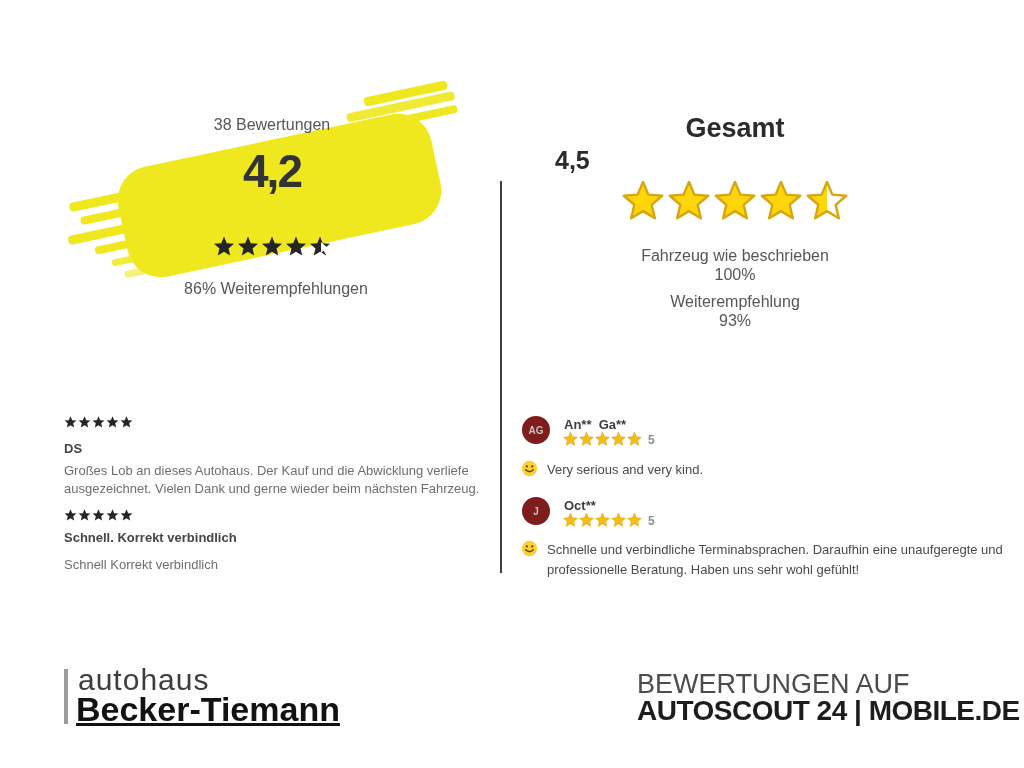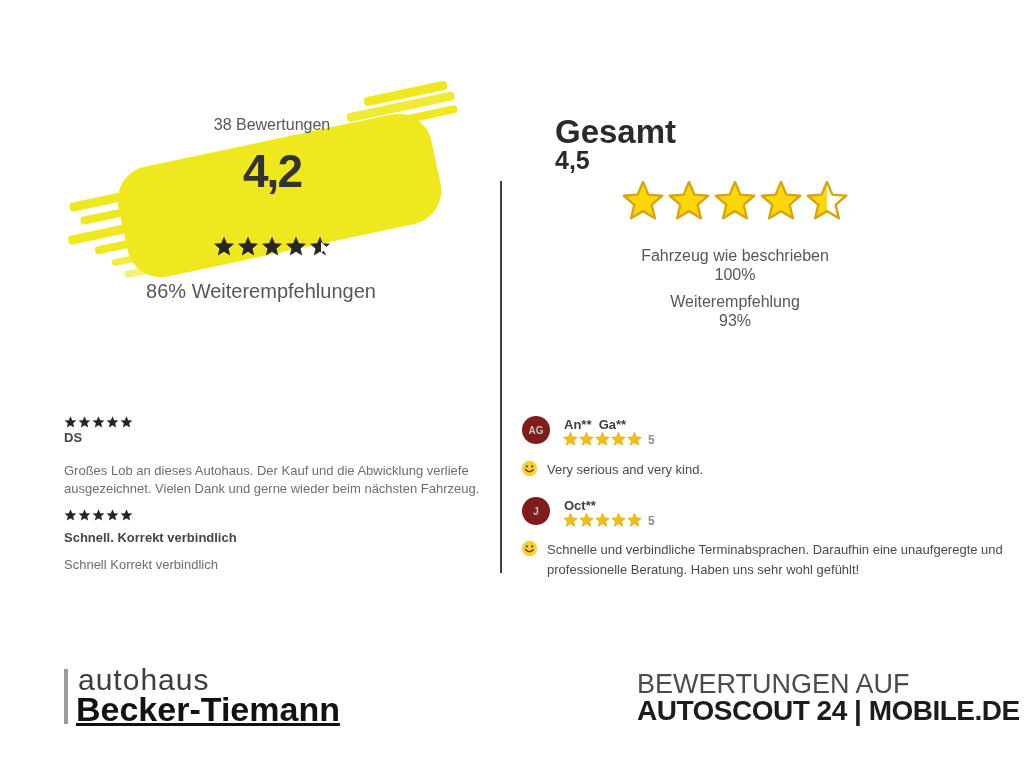--- a/index.html
+++ b/index.html
@@ -10,45 +10,45 @@
   .abs{position:absolute;}
 
   
   .splash-svg{position:absolute;left:82px;top:88px;overflow:visible;}
   .hero-left-count{left:80px;top:116px;width:384px;text-align:center;
     font-size:16px;color:#57575b;z-index:2;}
   .hero-left-value{left:80px;top:148px;width:384px;text-align:center;
     font-size:46px;line-height:1;font-weight:600;color:#333333;letter-spacing:-2px;z-index:2;}
   .hero-left-stars{left:80px;top:236px;width:384px;display:flex;justify-content:center;
     gap:2px;z-index:2;}
-  .hero-left-reco{left:69px;top:280px;width:384px;text-align:center;
-    font-size:20px;color:#57575b;z-index:2;}
+  .hero-left-reco{left:84px;top:280px;width:384px;text-align:center;
+    font-size:16px;color:#57575b;z-index:2;}
   .star-wrap{position:relative;display:inline-block;width:22px;height:22px;}
   .cursor-overlay{position:absolute;right:1px;top:6px;}
 
   
   .divider{left:500px;top:181px;width:2px;height:392px;background:#3f3f42;}
 
   
-  .hero-right-title{left:555px;top:113px;width:360px;
-    font-size:33px;font-weight:700;color:#2b2b2b;}
+  .hero-right-title{left:555px;top:113px;width:360px;text-align:center;
+    font-size:27px;font-weight:700;color:#2b2b2b;}
   .hero-right-value{left:555px;top:146px;width:360px;
     font-size:25px;font-weight:700;color:#2b2b2b;}
   .hero-right-stars{left:555px;top:181px;width:360px;display:flex;justify-content:center;gap:4px;}
   .metric1-label{left:555px;top:247px;}
   .metric1-value{left:555px;top:266px;}
   .metric2-label{left:555px;top:293px;}
   .metric2-value{left:555px;top:312px;}
   .metric{width:360px;text-align:center;font-size:16px;color:#57575b;}
 
   
   .lstars1{left:64px;top:416px;}
   .lstars2{left:64px;top:509px;}
   .l-star-row{display:flex;gap:1px;}
-  .ltitle1{left:64px;top:430px;text-align:center;}
+  .ltitle1{left:64px;top:441px;text-align:center;}
   .lline1a{left:64px;top:463px;}
   .lline1b{left:64px;top:481px;}
   .ltitle2{left:64px;top:530px;}
   .lline2a{left:64px;top:557px;}
   .review-title{font-size:13px;font-weight:700;color:#454545;}
   .review-text{font-size:13px;color:#6e6e6e;}
 
   
   .avatar{width:28px;height:28px;border-radius:50%;background:#7f1d1d;
     color:#c2c2c2;font-size:10px;font-weight:700;display:flex;

